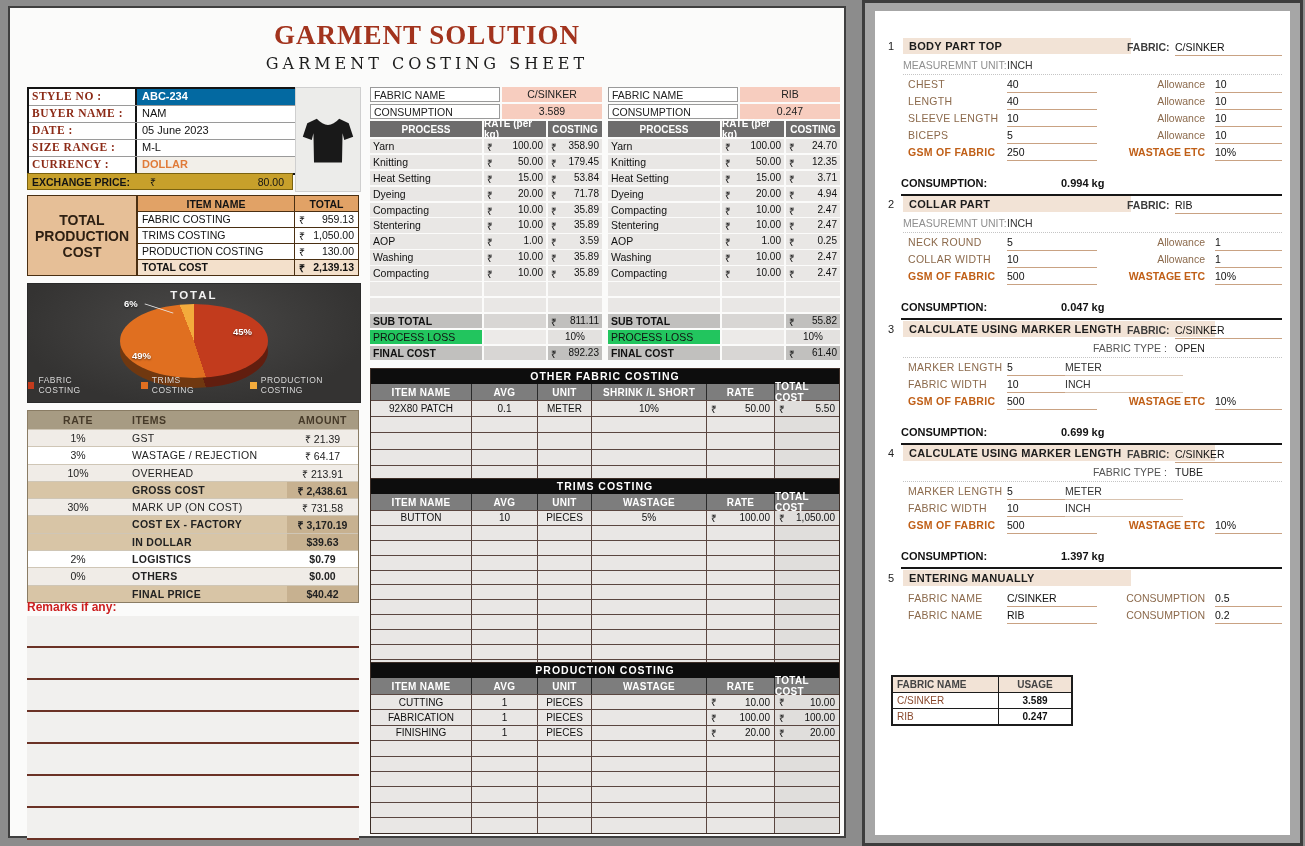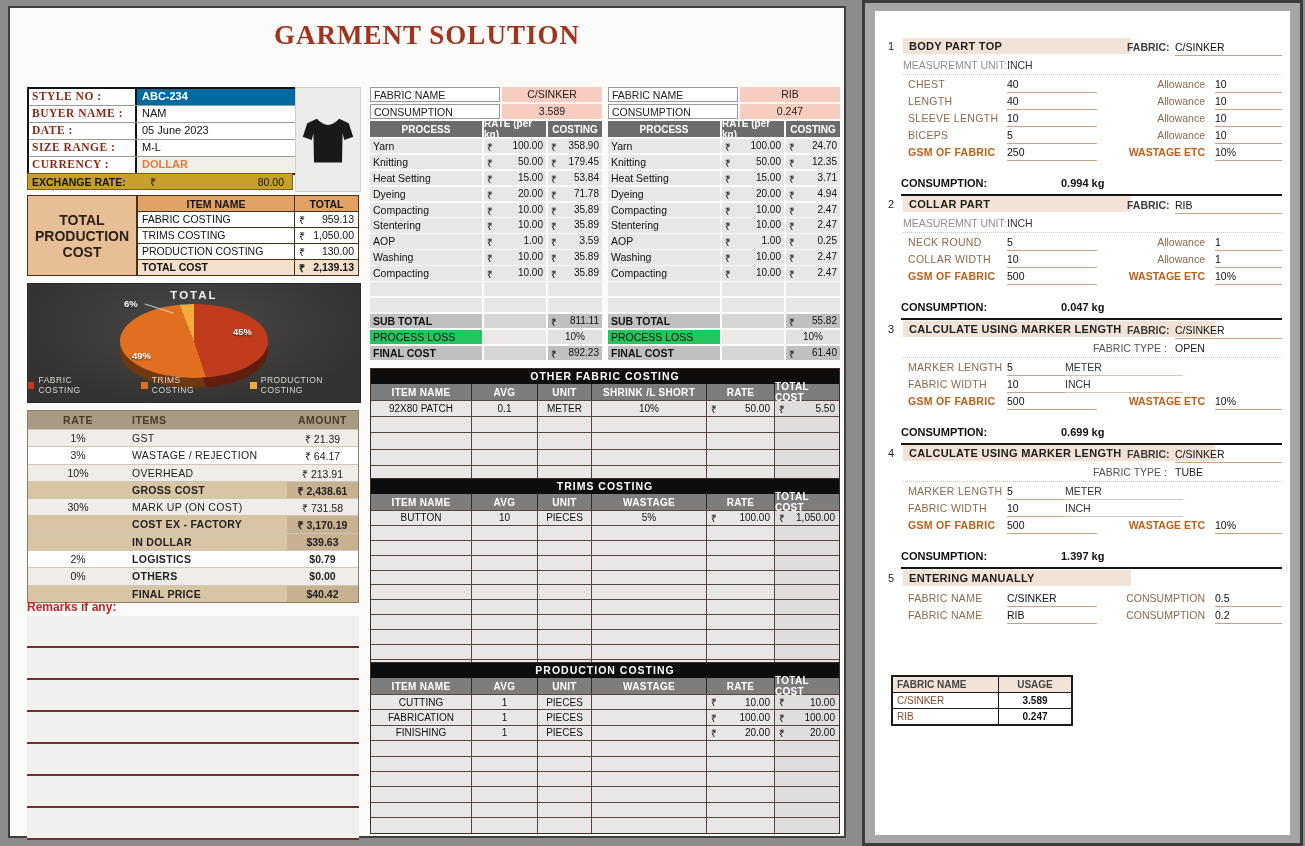--- a/index.html
+++ b/index.html
@@ -153,20 +153,21 @@
   .usage-c.v{flex:1;justify-content:center;padding-left:0;font-weight:bold;color:#111;}
   .usage-row.head .usage-c{background:#f2e3d6;color:#444;font-weight:bold;}
 </style>
 </head>
 <body>
 
 <div class="stage">
 
   <div class="page page1">
     <div class="p1-title">GARMENT SOLUTION</div>
+    <div class="p1-subtitle">GARMENT COSTING SHEET</div>
 
     <div class="style-info">
       <div class="si-rows">
           <div class="si-row">
             <div class="si-label">STYLE NO :</div>
             <div class="si-value si-dark">ABC-234</div>
           </div>
           <div class="si-row">
             <div class="si-label">BUYER NAME :</div>
             <div class="si-value">NAM</div>
@@ -178,21 +179,21 @@
           <div class="si-row">
             <div class="si-label">SIZE RANGE :</div>
             <div class="si-value">M-L</div>
           </div>
           <div class="si-row">
             <div class="si-label">CURRENCY :</div>
             <div class="si-value si-orange">DOLLAR</div>
           </div>
         </div>
       <div class="si-exchange">
-        <div class="si-ex-label">EXCHANGE RATE:</div>
+        <div class="si-ex-label">EXCHANGE PRICE:</div>
         <div class="si-ex-cur">₹</div>
         <div class="si-ex-val">80.00</div>
       </div>
       <div class="si-shirt">
         <svg width="56" height="60" viewBox="0 0 100 100">
           <path d="M30 12 L13 20 L5 44 L21 50 L24 38 L25 90 L75 90 L76 38 L79 50 L95 44 L87 20 L70 12 Q60 23 50 23 Q40 23 30 12 Z" fill="#191919"></path>
         </svg>
       </div>
     </div>
 

